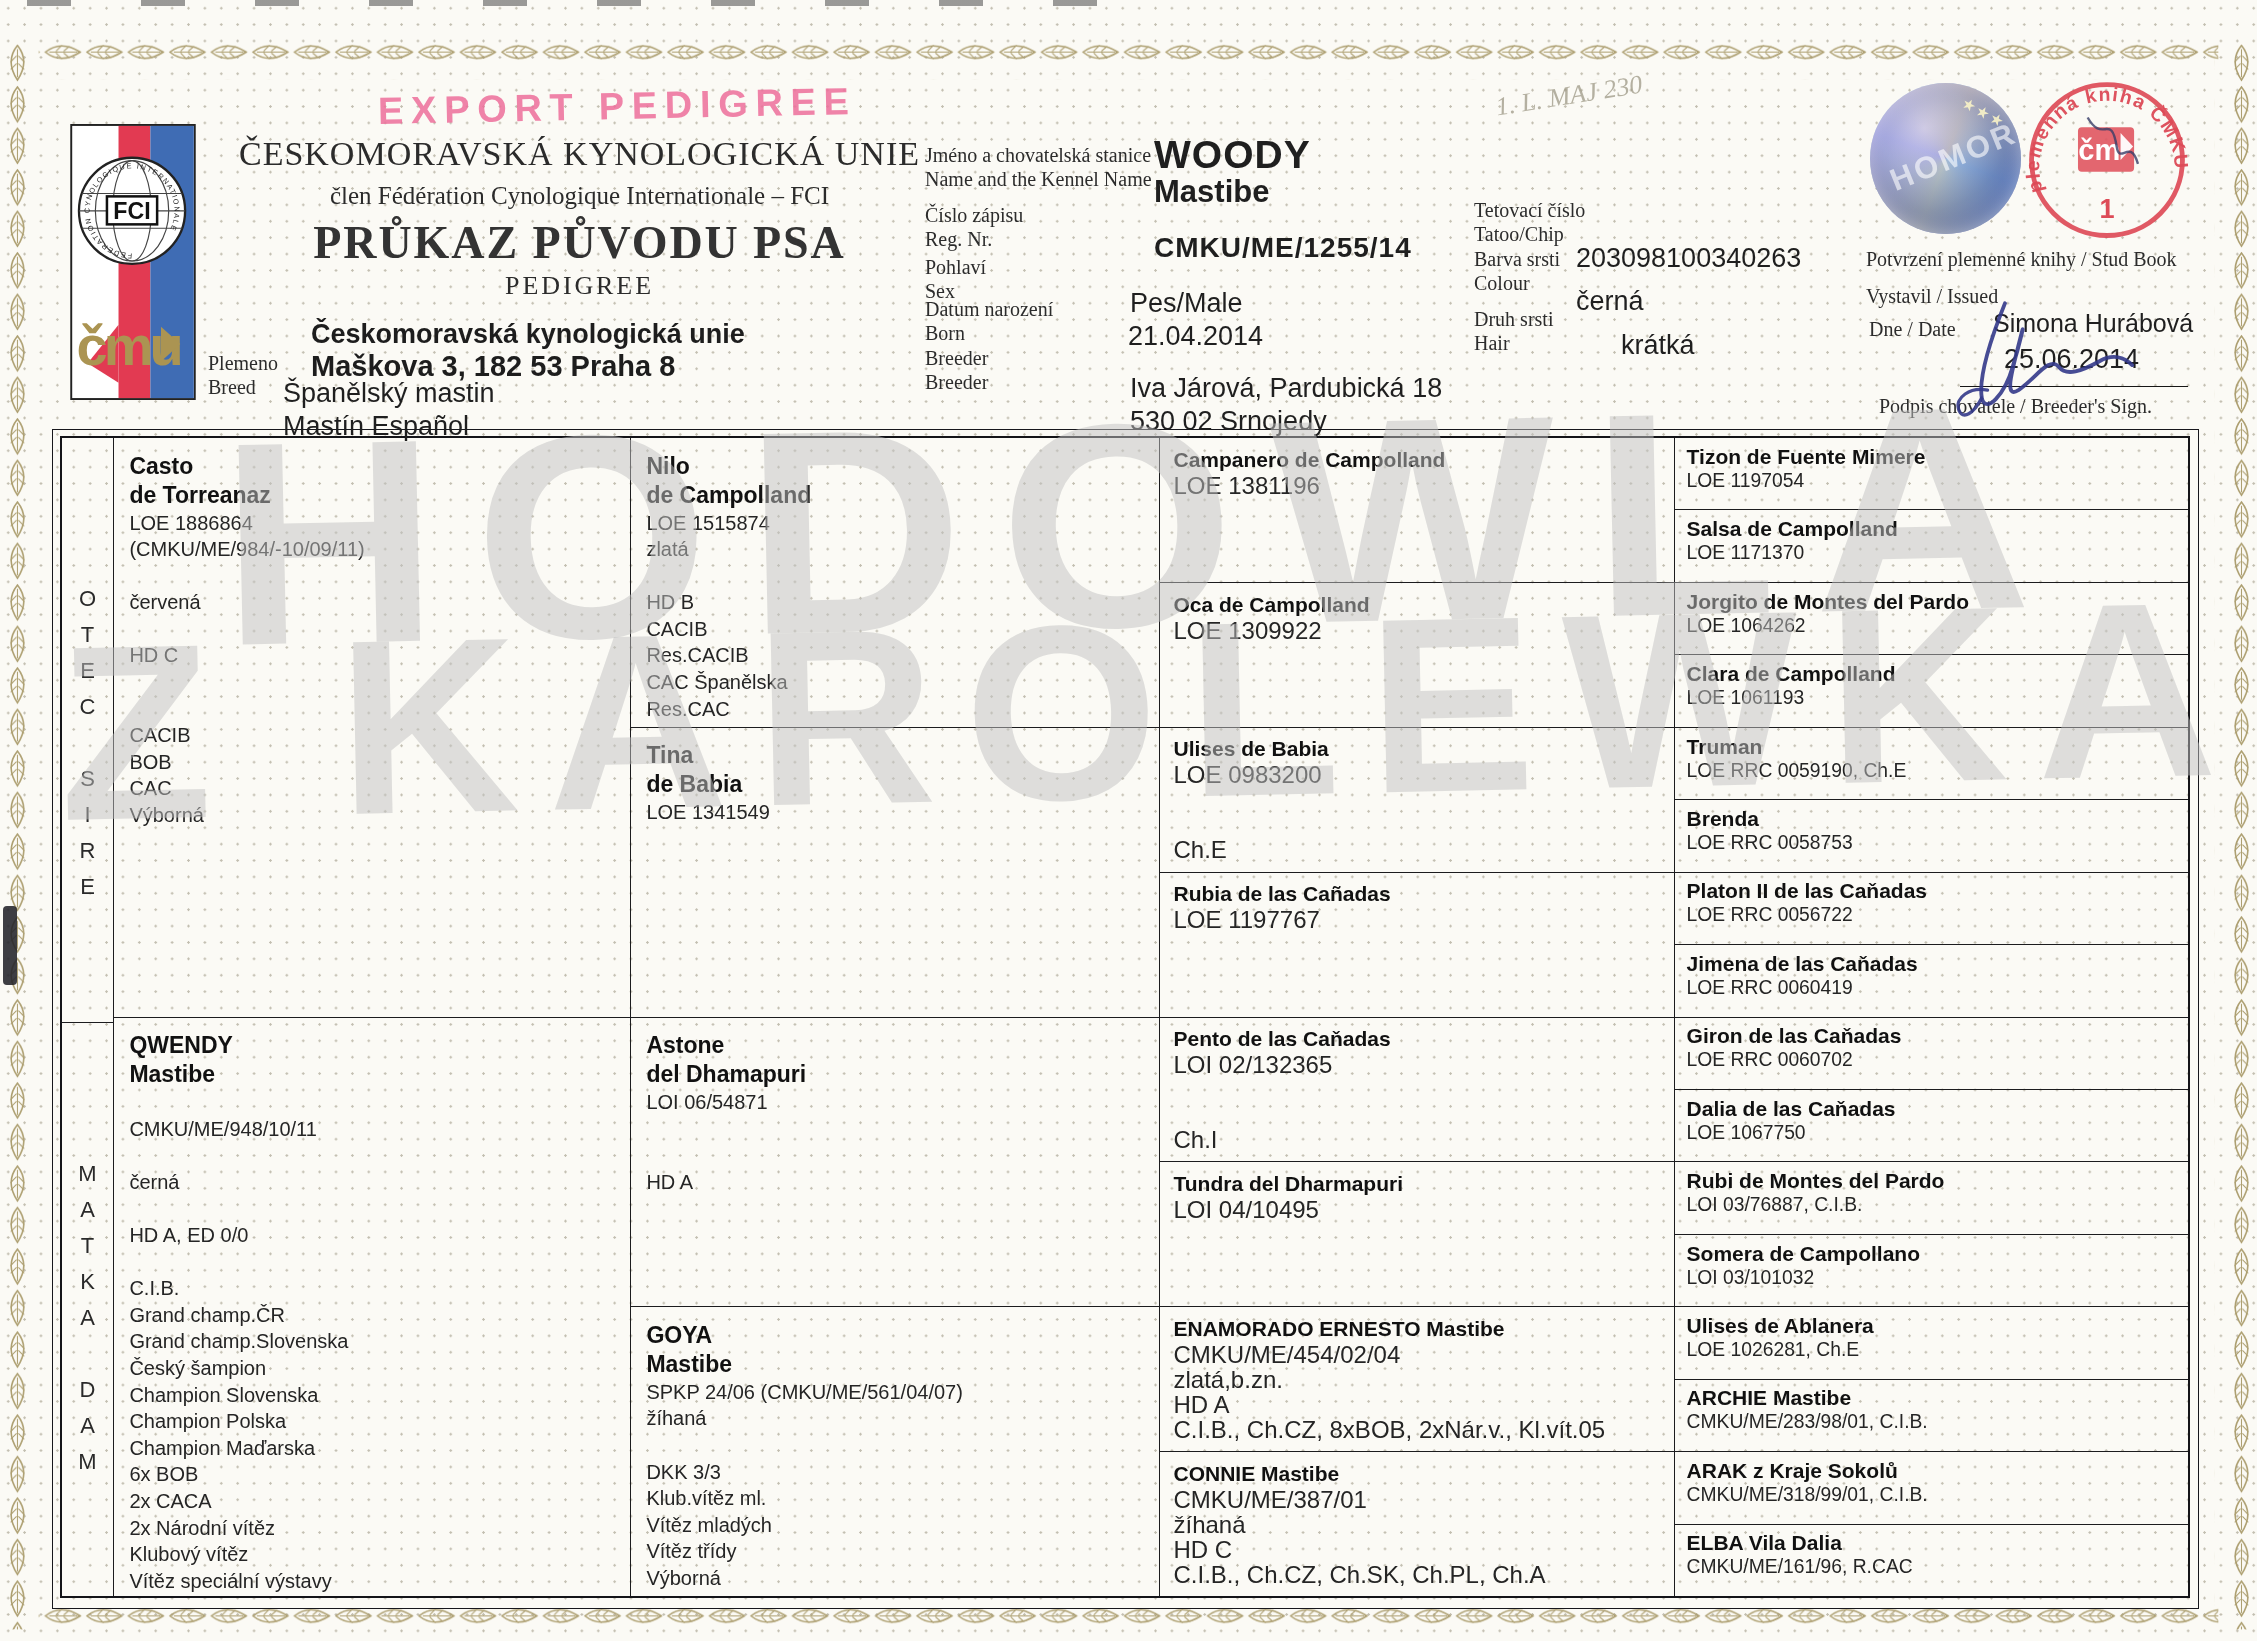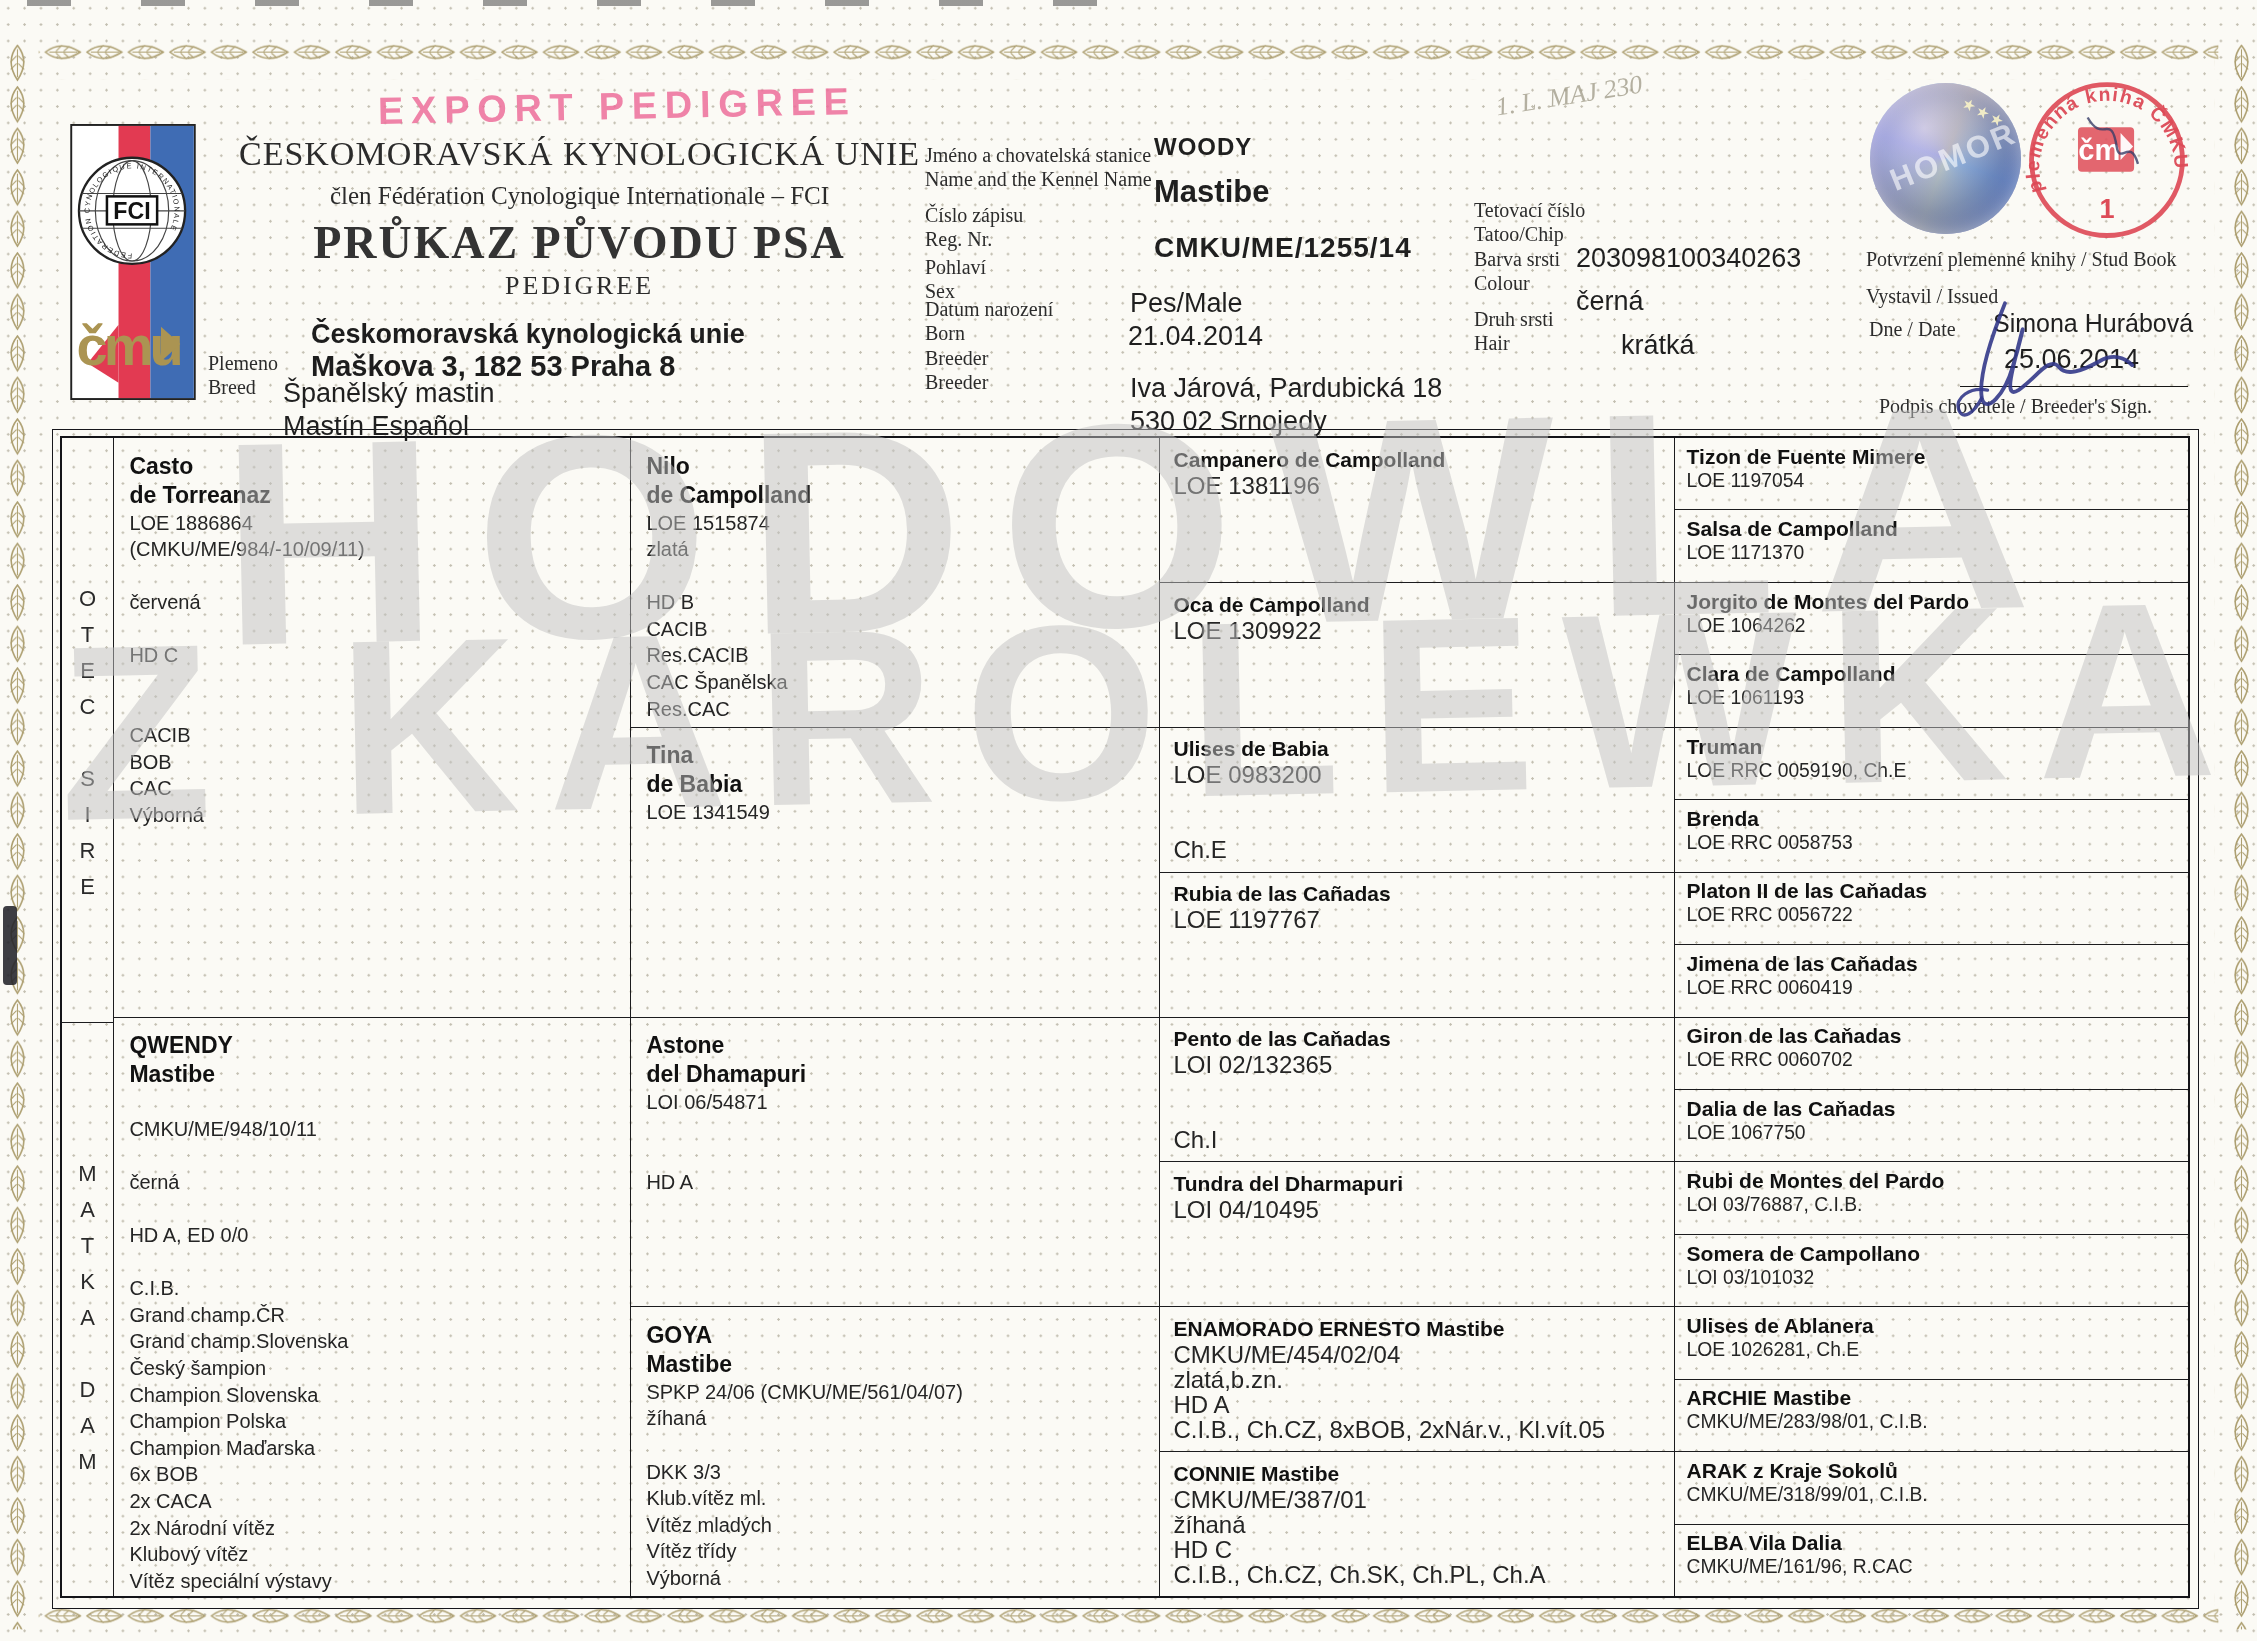--- a/index.html
+++ b/index.html
@@ -19,21 +19,21 @@
   .export-stamp{position:absolute;left:378px;top:85px;font-size:38px;font-weight:600;letter-spacing:7.7px;
       color:#ee6f9b;opacity:.85;transform:rotate(-1.2deg);z-index:20;font-family:"Liberation Sans",sans-serif;}
   .org-serif{top:135px;font-size:34px;letter-spacing:1px;}
   .member-line{top:182px;font-size:25px;}
   .doc-title{top:216px;font-size:46px;font-weight:bold;letter-spacing:1.9px;color:#333;}
   .doc-subtitle{top:271px;font-size:26px;letter-spacing:2.9px;}
   .org-bold{position:absolute;left:311px;top:319px;font-size:27px;font-weight:bold;color:#1d1d1d;}
   .org-addr{position:absolute;left:311px;top:350px;font-size:29px;font-weight:bold;color:#1d1d1d;}
   .lbl{position:absolute;font-family:"Liberation Serif",serif;font-size:20px;line-height:24px;color:#2c2c2c;z-index:12;}
   .val{position:absolute;font-family:"Liberation Sans",sans-serif;color:#1f1f1f;z-index:12;}
-  .v-name{font-size:24px;font-weight:bold;letter-spacing:1px;}
+  .v-name{font-size:39px;font-weight:bold;letter-spacing:1px;}
   .v-name2{font-size:31px;font-weight:bold;}
   .v-reg{font-size:28px;font-weight:bold;letter-spacing:1px;}
   .v-n{font-size:27px;}
   .v-sm{font-size:25px;}
   .pencil-note{position:absolute;left:1495px;top:81px;font-family:"Liberation Serif",serif;font-style:italic;
       font-size:26px;color:#97927e;opacity:.7;transform:rotate(-9deg);z-index:15;}
   .hologram{position:absolute;left:1870px;top:83px;width:151px;height:151px;border-radius:50%;z-index:14;
       background:radial-gradient(circle at 36% 30%,#ccd7ec 0%,#93a7d0 32%,#5f71aa 58%,#47549c 78%,#7b88bd 100%);
       box-shadow:inset 0 0 17.4px rgba(255,255,255,.5);overflow:hidden;}
   .hologram::before{content:"";position:absolute;inset:0;border-radius:50%;

